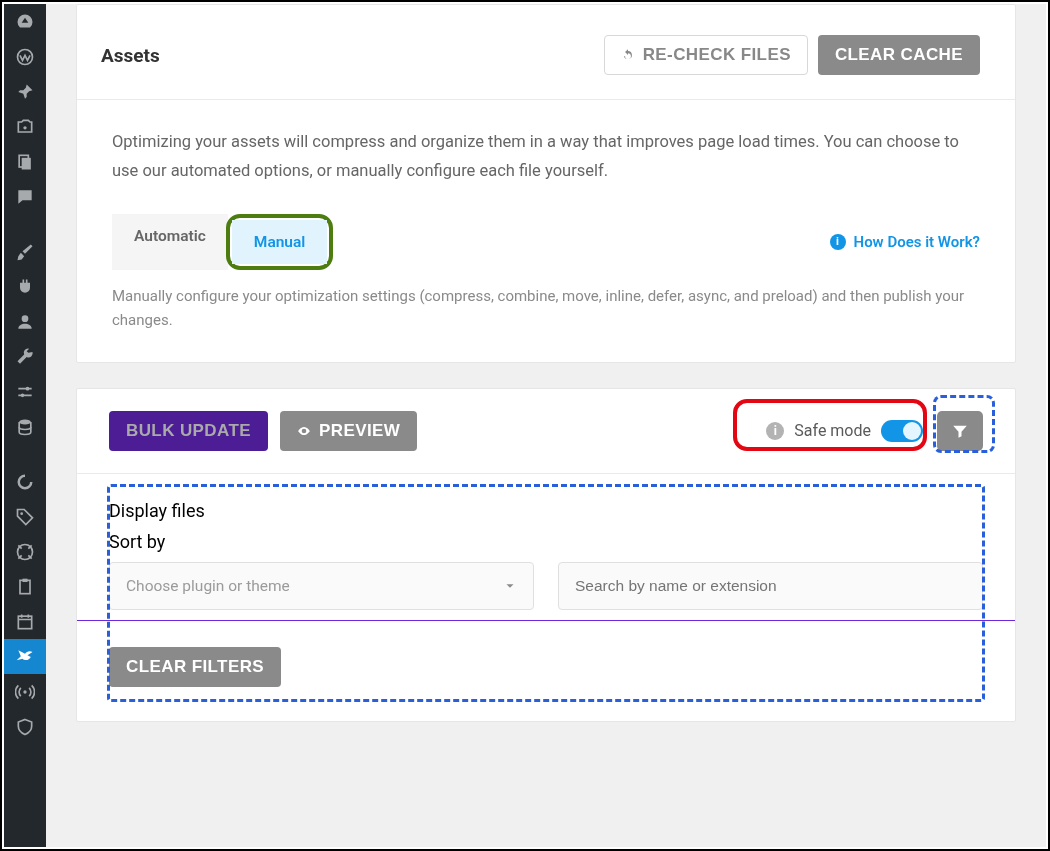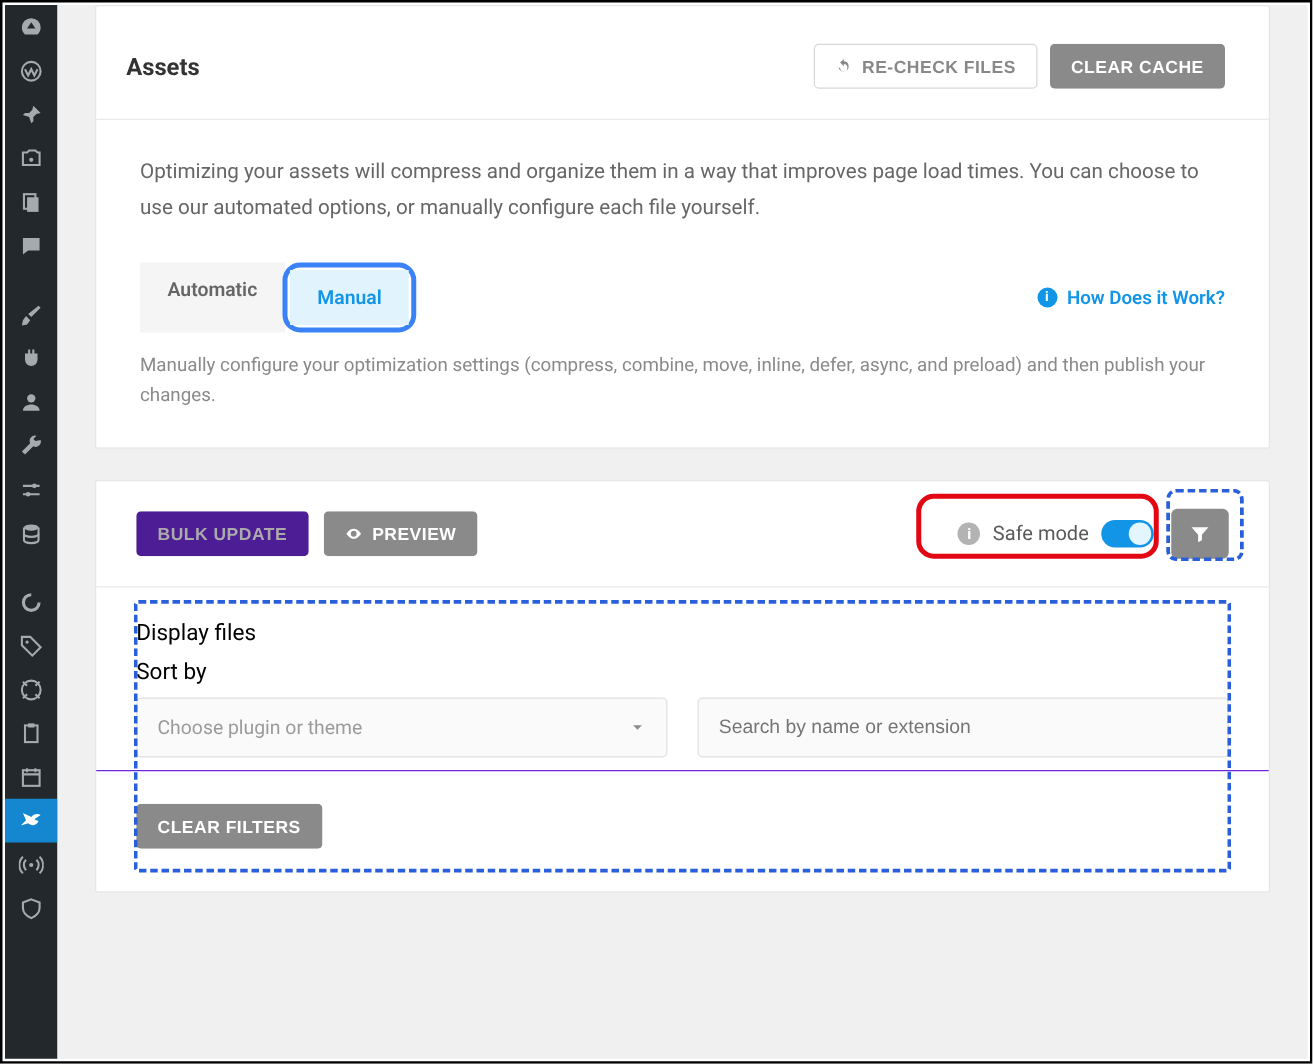--- a/index.html
+++ b/index.html
@@ -54,21 +54,21 @@
   .header-row {
     display: flex; align-items: center; justify-content: space-between;
     padding: 30px 35px 24px 24px;
     border-bottom: 1px solid #eaeaea;
   }
   .header-title { font-size: 19px; font-weight: 700; color: #333; }
   .header-buttons { display: flex; gap: 10px; }
   .btn {
     display: inline-flex; align-items: center; gap: 8px;
     padding: 9px 16px;
-    font-size: 14px; font-weight: 700; letter-spacing: 0.4px;
+    font-size: 17px; font-weight: 700; letter-spacing: 0.4px;
     border-radius: 4px; border: 1px solid transparent;
     cursor: pointer;
     text-transform: uppercase;
   }
   .btn.ghost {
     background: #fff; border-color: #d8d8d8; color: #888;
   }
   .btn.grey {
     background: #8a8a8a; color: #fff;
   }
@@ -90,21 +90,21 @@
   .tab {
     padding: 13px 22px;
     font-size: 15.5px; font-weight: 600;
     background: #f5f5f5; color: #666;
     cursor: pointer;
   }
   .tab.active {
     background: #e1f4fe; color: #1295e6;
   }
   .tab-highlight {
-    border: 4px solid #3b82f6; border-radius: 14px;
+    border: 4px solid #4d7c0f; border-radius: 14px;
     padding: 2px 2px; margin-left: -2px;
   }
   .how-link {
     display: inline-flex; align-items: center; gap: 8px;
     color: #1295e6; font-size: 15px; font-weight: 600;
     cursor: pointer;
   }
   .how-link .info-dot {
     width: 16px; height: 16px; border-radius: 50%; background: #1295e6; color:#fff;
     display:flex;align-items:center;justify-content:center;font-size:11px;font-weight:700;

